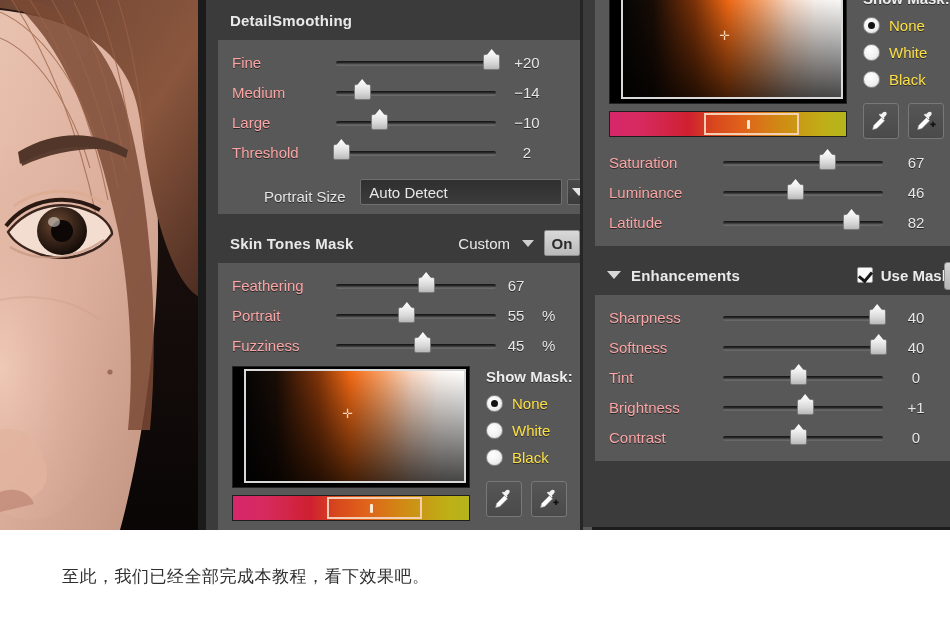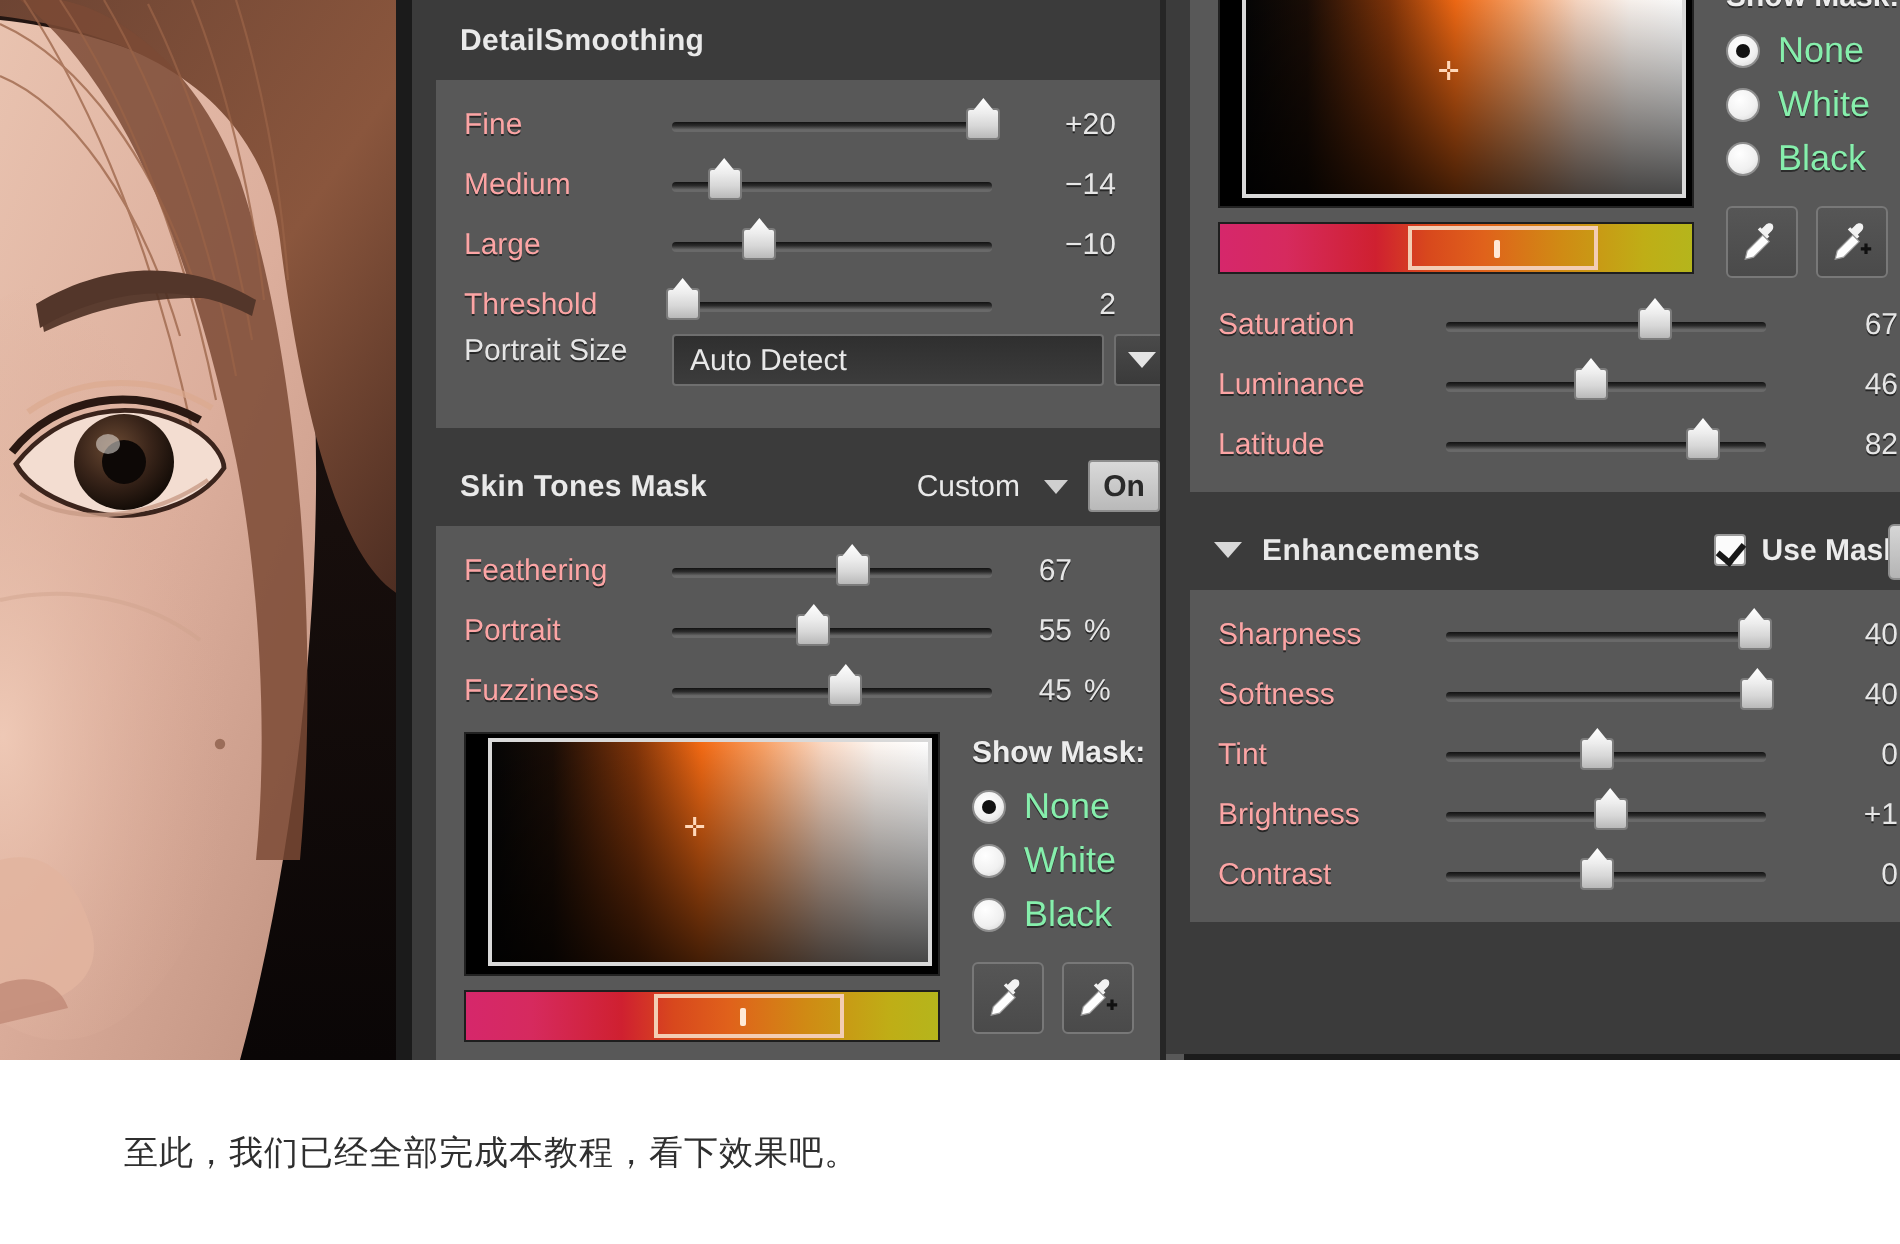--- a/index.html
+++ b/index.html
@@ -56,21 +56,21 @@
     border:1px solid #7b7b7b;
     border-radius:2px;
     box-sizing:border-box;
   }
   .knob:before{
     content:"";position:absolute;left:1px;top:-6px;width:13px;height:8px;
     background:linear-gradient(to bottom,#ffffff,#ececec);
     clip-path:polygon(50% 0%,100% 100%,0% 100%);
   }
   .val{
-    color:#e6e6e6;font-size:15px;text-align:right;flex:0 0 auto;
+    color:#e6e6e6;font-size:15px;text-align:center;flex:0 0 auto;
     text-shadow:0 1px 0 rgba(0,0,0,.55);
   }
   .unit{color:#e6e6e6;font-size:15px;width:18px;text-align:left;flex:0 0 auto;
     text-shadow:0 1px 0 rgba(0,0,0,.55);padding-left:6px;}
 
   
   .col-left .lbl{width:104px;}
   .col-left .slider{width:160px;}
   .col-left .val{width:62px;padding-right:0;}
 
@@ -78,21 +78,21 @@
   .stm .lbl{width:104px;}
   .stm .slider{width:160px;}
   .stm .val{width:40px;}
 
   
   .col-right .lbl{width:114px;}
   .col-right .slider{width:160px;}
   .col-right .val{width:66px;}
 
   
-  .dd-row{display:flex;align-items:flex-start;height:38px;padding:0 0 0 14px;box-sizing:border-box;}
+  .dd-row{display:flex;align-items:flex-end;height:38px;padding:0 0 0 14px;box-sizing:border-box;margin-left:32px;}
   .dd-row .lbl{width:104px;color:#e6e6e6;font-size:15px;text-shadow:0 1px 0 rgba(0,0,0,.55);}
   .dropdown{
     display:flex;align-items:center;height:26px;width:216px;
     background:linear-gradient(to bottom,#2f2f2f,#3c3c3c);
     border:1px solid #6f6f6f;border-radius:2px;
     color:#e8e8e8;font-size:15px;padding:0 8px;box-sizing:border-box;
   }
   .dd-arrow{
     width:27px;height:26px;margin-left:5px;
     background:linear-gradient(to bottom,#4a4a4a,#3a3a3a);
@@ -161,21 +161,21 @@
   .showmask-label{color:#ededed;font-size:15px;font-weight:bold;margin-bottom:5px;text-shadow:0 1px 0 rgba(0,0,0,.5);}
   .radio-row{display:flex;align-items:center;gap:9px;height:27px;}
   .radio{
     width:17px;height:17px;border-radius:50%;
     background:radial-gradient(circle at 38% 32%,#ffffff 0%,#f0f0f0 60%,#cfcfcf 100%);
     border:1px solid #8e8e8e;box-sizing:border-box;position:relative;
   }
   .radio.sel:after{
     content:"";position:absolute;left:4px;top:4px;width:7px;height:7px;border-radius:50%;background:#121212;
   }
-  .radio-row span{color:#86efac;font-size:18px;text-shadow:0 1px 0 rgba(0,0,0,.5);text-align:center;}
+  .radio-row span{color:#fde047;font-size:15px;text-shadow:0 1px 0 rgba(0,0,0,.5);text-align:center;}
   .dropper-row{display:flex;gap:9px;margin-top:10px;}
   .dropper{
     width:36px;height:36px;border:1px solid #787878;border-radius:3px;
     background:linear-gradient(to bottom,#565656,#4a4a4a);
     display:flex;align-items:center;justify-content:center;box-sizing:border-box;
   }
 
   
   .caption{
     position:absolute;left:0;top:530px;width:826px;height:92px;background:#fff;

